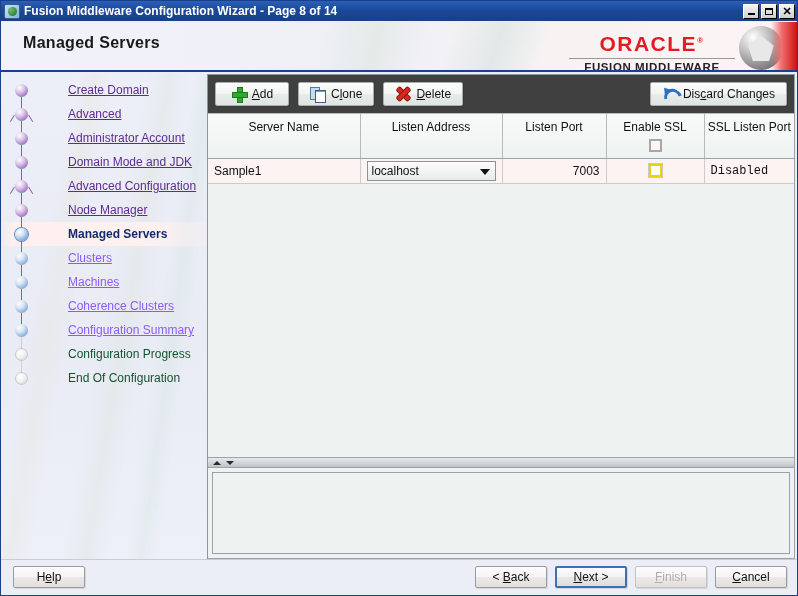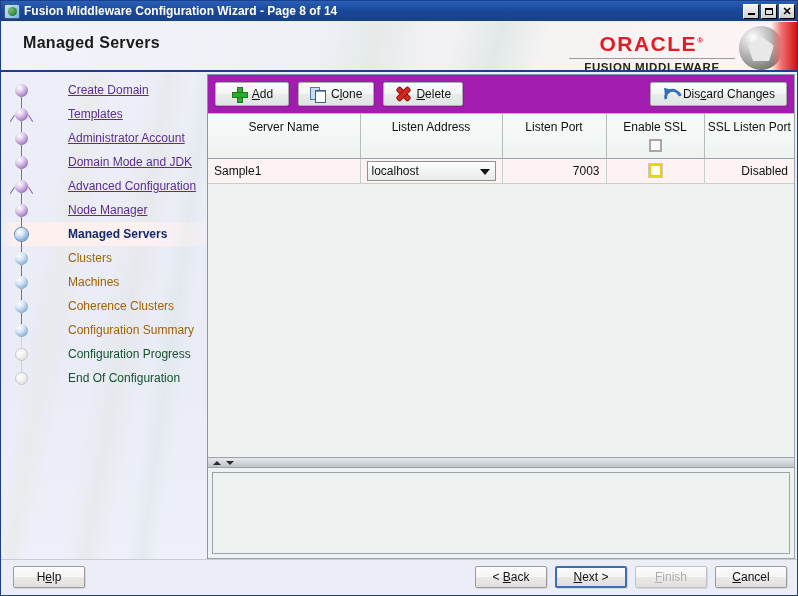--- a/index.html
+++ b/index.html
@@ -152,21 +152,21 @@
   }
   .nav-connector {
     position: absolute; left: 20px; top: -12px; width: 1px; height: 24px;
     z-index: 1;
   }
   .nav-connector.purple { background: #8b5fb0; }
   .nav-connector.blue { background: #4d7cb4; }
   .nav-connector.gray { background: #cfcfcf; }
   .nav-label { font-size: 12px; white-space: nowrap; }
   .nav-label.link { color: #5b2d8e; text-decoration: underline; }
-  .nav-label.link-blue { color: #a16207; }
+  .nav-label.link-blue { color: #8b5cf6; text-decoration: underline; }
   .nav-label.current { color: #132a6b; font-weight: bold; text-decoration: none; }
   .nav-label.disabled { color: #14532d; text-decoration: none; }
   .nav-branch {
     position: absolute; left: 13px; top: 13px; width: 15px; height: 7px;
     z-index: 1;
   }
   .nav-branch::before, .nav-branch::after {
     content: ""; position: absolute; top: 0; width: 1px; height: 8px;
     background: #8b5fb0;
   }
@@ -176,21 +176,21 @@
   
   .content {
     position: absolute; left: 206px; top: 73px; right: 2px; bottom: 36px;
     background: #eef3f2;
     border: 1px solid #9aa3ad;
     border-top-color: #8d959f; border-left-color: #8d959f;
     display: flex; flex-direction: column;
   }
   .toolbar {
     height: 38px; flex: none;
-    background: #a21caf;
+    background: #404040;
     display: flex; align-items: center;
     padding: 0 7px;
   }
   .tb-btn {
     height: 24px; min-width: 74px;
     margin-right: 9px;
     background: linear-gradient(to bottom, #fbfcfb 0%, #f3f5f3 48%, #e7ebe9 52%, #dfe5e3 100%);
     border: 1px solid #a9b0ac;
     border-radius: 2px;
     display: inline-flex; align-items: center; justify-content: center;
@@ -271,21 +271,21 @@
     height: 25px;
     background: #fdf3f3;
     border-right: 1px solid #c8cec9;
     border-bottom: 1px solid #c8cec9;
     padding: 0 6px; color: #111; vertical-align: middle;
   }
   table.grid td:last-child { border-right: none; }
   td.cell-num { text-align: right; padding-right: 10px; }
   td.cell-center { text-align: center; padding: 0; }
   td.cell-dd { padding: 1px 2px; }
-  td.cell-disabled { text-align: right; padding-right: 10px; color: #a4aaa6; }
+  td.cell-disabled { padding-right: 10px; color: #a4aaa6; font-family: Liberation Mono, monospace; }
   .dd {
     height: 20px; width: 100%;
     background: linear-gradient(to bottom,#fcfdfc 0%,#f2f5f3 50%,#e6eae8 100%);
     border: 1px solid #8d948f;
     display: flex; align-items: center;
     padding-left: 4px; position: relative; font-size: 12px; color: #111;
   }
   .dd-arrow {
     position: absolute; right: 5px; top: 50%;
     width: 0; height: 0; margin-top: -2px;
@@ -383,21 +383,21 @@
     <div class="sidebar-bg"></div>
     <div class="nav" id="nav">
         <div class="nav-item">
           <span class="nav-node done"></span>
           <span class="nav-label link">Create Domain</span>
         </div>
         <div class="nav-item">
           <div class="nav-connector purple"></div>
           <span class="nav-node done"></span>
           <span class="nav-branch"></span>
-          <span class="nav-label link">Templates</span>
+          <span class="nav-label link">Advanced</span>
         </div>
         <div class="nav-item">
           <div class="nav-connector purple"></div>
           <span class="nav-node done"></span>
           <span class="nav-label link">Administrator Account</span>
         </div>
         <div class="nav-item">
           <div class="nav-connector purple"></div>
           <span class="nav-node done"></span>
           <span class="nav-label link">Domain Mode and JDK</span>

